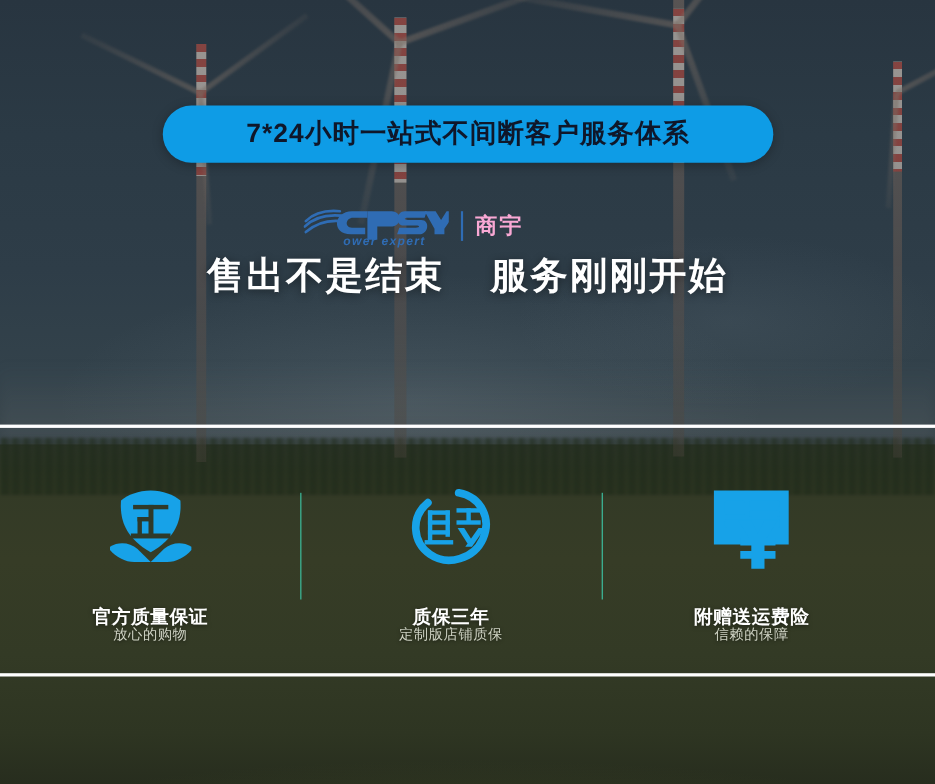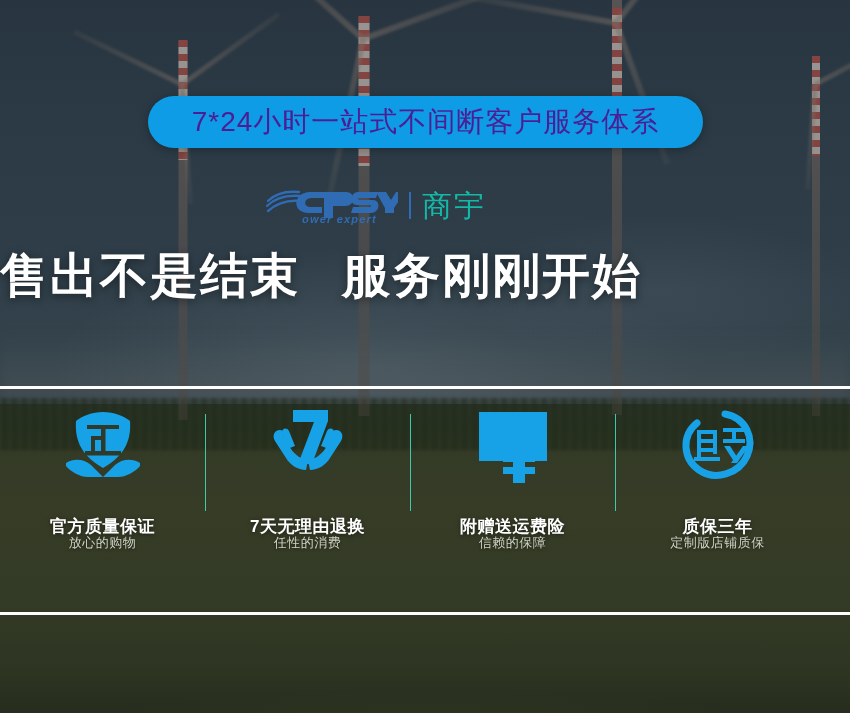--- a/index.html
+++ b/index.html
@@ -64,55 +64,55 @@
   
   .top-section { position:absolute; left:0; top:0; width:850px; height:388px; }
 
   .pill {
     position:absolute; left:148px; top:96px; width:555px; height:52px;
     background:#0e9ce6; border-radius:26px;
     display:flex; align-items:center; justify-content:center;
     box-shadow:0 2px 10px rgba(0,0,0,.28);
   }
   .pill-text {
-    color:#4c1d95; font-size:28px; font-weight:normal; letter-spacing:1px;
+    color:#0f172a; font-size:24px; font-weight:bold; letter-spacing:1px;
     line-height:1; white-space:nowrap;
   }
 
   .logo-row {
     position:absolute; left:0; top:184px; width:752px; height:44px;
     display:flex; align-items:center; justify-content:center; gap:0;
   }
   .logo-mark { display:flex; align-items:flex-end; }
   .cpsy-svg { display:block; }
   .logo-sep {
     width:2px; height:27px; background:#2f6cb4; margin:0 11px 1px 11px;
   }
   .logo-cn {
-    color:#14b8a6; font-size:30px; font-weight:normal; line-height:1;
+    color:#f9a8d4; font-size:20px; font-weight:bold; line-height:1;
     letter-spacing:2px;
   }
 
   .headline {
-    position:absolute; left:0; top:248px; width:850px;
-    color:#ffffff;
-    font-size:48px; font-weight:bold; line-height:1.18;
+    position:absolute; left:0; top:231px; width:850px;
+    text-align:center; color:#ffffff;
+    font-size:34px; font-weight:bold; line-height:1.18;
     letter-spacing:2px;
     text-shadow:0 2px 8px rgba(0,0,0,.45);
   }
   .headline .gap { display:inline-block; width:42px; }
 
   .divider-top {
     position:absolute; left:0; top:386px; width:850px; height:3px;
     background:#ffffff;
   }
 
   
   .features {
-    position:absolute; left:0; top:406px; width:820px; height:185px;
+    position:absolute; left:0; top:440px; width:820px; height:185px;
     display:flex; align-items:flex-start;
   }
   .feature {
     flex:1 1 0; position:relative;
     display:flex; flex-direction:column; align-items:center;
   }
   .feature + .feature::before {
     content:""; position:absolute; left:0; top:8px;
     width:1px; height:97px; background:#3ec9a8;
   }
@@ -234,59 +234,21 @@
         </g>
 
         <path d="M6 55 C14 50, 24 51, 31 57 L43 69 L28 69 C20 69, 11 64, 6 58 Z" fill="#17a2e8"></path>
         <path d="M80 55 C72 50, 62 51, 55 57 L43 69 L58 69 C66 69, 75 64, 80 58 Z" fill="#17a2e8"></path>
       </svg>
     </div>
     <div class="feat-title">官方质量保证</div>
     <div class="feat-sub">放心的购物</div>
   </div>
 
-  <div class="feature">
-    <div class="feat-icon">
-      <svg width="80" height="78" viewBox="0 0 80 78" aria-hidden="true">
-
-        <path d="M25 2 L60 2 L60 13 L44 56 L30 56 L46 14 L25 14 Z" fill="#17a2e8"></path>
-
-        <path d="M12 22 C6 22, 4 28, 7 33 L18 50 C22 57, 30 62, 38 62 L40 52
-                 C33 51, 27 47, 23 41 L16 29 C14 25, 16 22, 12 22 Z" fill="#17a2e8"></path>
-        <path d="M14 24 C14 20, 19 19, 21 23 L27 38 L19 41 Z" fill="#17a2e8"></path>
-
-        <path d="M68 22 C74 22, 76 28, 73 33 L62 50 C58 57, 50 62, 42 62 L40 52
-                 C47 51, 53 47, 57 41 L64 29 C66 25, 64 22, 68 22 Z" fill="#17a2e8"></path>
-        <path d="M66 24 C66 20, 61 19, 59 23 L53 38 L61 41 Z" fill="#17a2e8"></path>
-      </svg>
-    </div>
-    <div class="feat-title">7天无理由退换</div>
-    <div class="feat-sub">任性的消费</div>
-  </div>
-
-
-  <div class="feature">
-    <div class="feat-icon">
-      <svg width="80" height="76" viewBox="0 0 80 76" aria-hidden="true">
-
-        <path d="M6 3 L74 3 L74 52 L6 52 Z M14 11 L66 11 L66 44 L14 44 Z" fill="#17a2e8"></path>
-
-        <rect x="16" y="12" width="18" height="13" rx="2" fill="#17a2e8"></rect>
-        <rect x="38" y="12" width="28" height="6" rx="2" fill="#17a2e8"></rect>
-        <rect x="38" y="21" width="28" height="6" rx="3" fill="#17a2e8"></rect>
-        <rect x="16" y="29" width="50" height="8" rx="2" fill="#17a2e8"></rect>
-
-        <path d="M28 30 L40 30 L46 42 L52 30 L64 30 L54 46 L62 46 L62 53 L52 53 L52 58
-                 L62 58 L62 65 L52 65 L52 74 L40 74 L40 65 L30 65 L30 58 L40 58 L40 53
-                 L30 53 L30 46 L38 46 Z" fill="#17a2e8"></path>
-      </svg>
-    </div>
-    <div class="feat-title">附赠送运费险</div>
-    <div class="feat-sub">信赖的保障</div>
-  </div>
+
 
   <div class="feature">
     <div class="feat-icon">
       <svg width="82" height="78" viewBox="0 0 82 78" aria-hidden="true">
         <path d="M48 6 C69 10, 78 30, 70 48 C62 66, 38 73, 22 62 C6 51, 4 28, 20 15" fill="none" stroke="#17a2e8" stroke-width="7" stroke-linecap="round"></path>
 
         <g fill="#17a2e8">
 
           <rect x="20" y="22" width="20" height="4"></rect>
           <rect x="20" y="31" width="20" height="4"></rect>
@@ -299,15 +261,35 @@
           <rect x="55" y="20" width="4" height="14"></rect>
           <rect x="46" y="31" width="22" height="4"></rect>
           <path d="M47 38 L53 38 L62 52 L56 52 Z"></path>
           <path d="M66 38 L72 38 L60 55 L54 55 Z"></path>
         </g>
       </svg>
     </div>
     <div class="feat-title">质保三年</div>
     <div class="feat-sub">定制版店铺质保</div>
   </div>
+
+  <div class="feature">
+    <div class="feat-icon">
+      <svg width="80" height="76" viewBox="0 0 80 76" aria-hidden="true">
+
+        <path d="M6 3 L74 3 L74 52 L6 52 Z M14 11 L66 11 L66 44 L14 44 Z" fill="#17a2e8"></path>
+
+        <rect x="16" y="12" width="18" height="13" rx="2" fill="#17a2e8"></rect>
+        <rect x="38" y="12" width="28" height="6" rx="2" fill="#17a2e8"></rect>
+        <rect x="38" y="21" width="28" height="6" rx="3" fill="#17a2e8"></rect>
+        <rect x="16" y="29" width="50" height="8" rx="2" fill="#17a2e8"></rect>
+
+        <path d="M28 30 L40 30 L46 42 L52 30 L64 30 L54 46 L62 46 L62 53 L52 53 L52 58
+                 L62 58 L62 65 L52 65 L52 74 L40 74 L40 65 L30 65 L30 58 L40 58 L40 53
+                 L30 53 L30 46 L38 46 Z" fill="#17a2e8"></path>
+      </svg>
+    </div>
+    <div class="feat-title">附赠送运费险</div>
+    <div class="feat-sub">信赖的保障</div>
+  </div>
 </div>
 
 <div class="divider-bottom"></div>
 
 </body></html>

